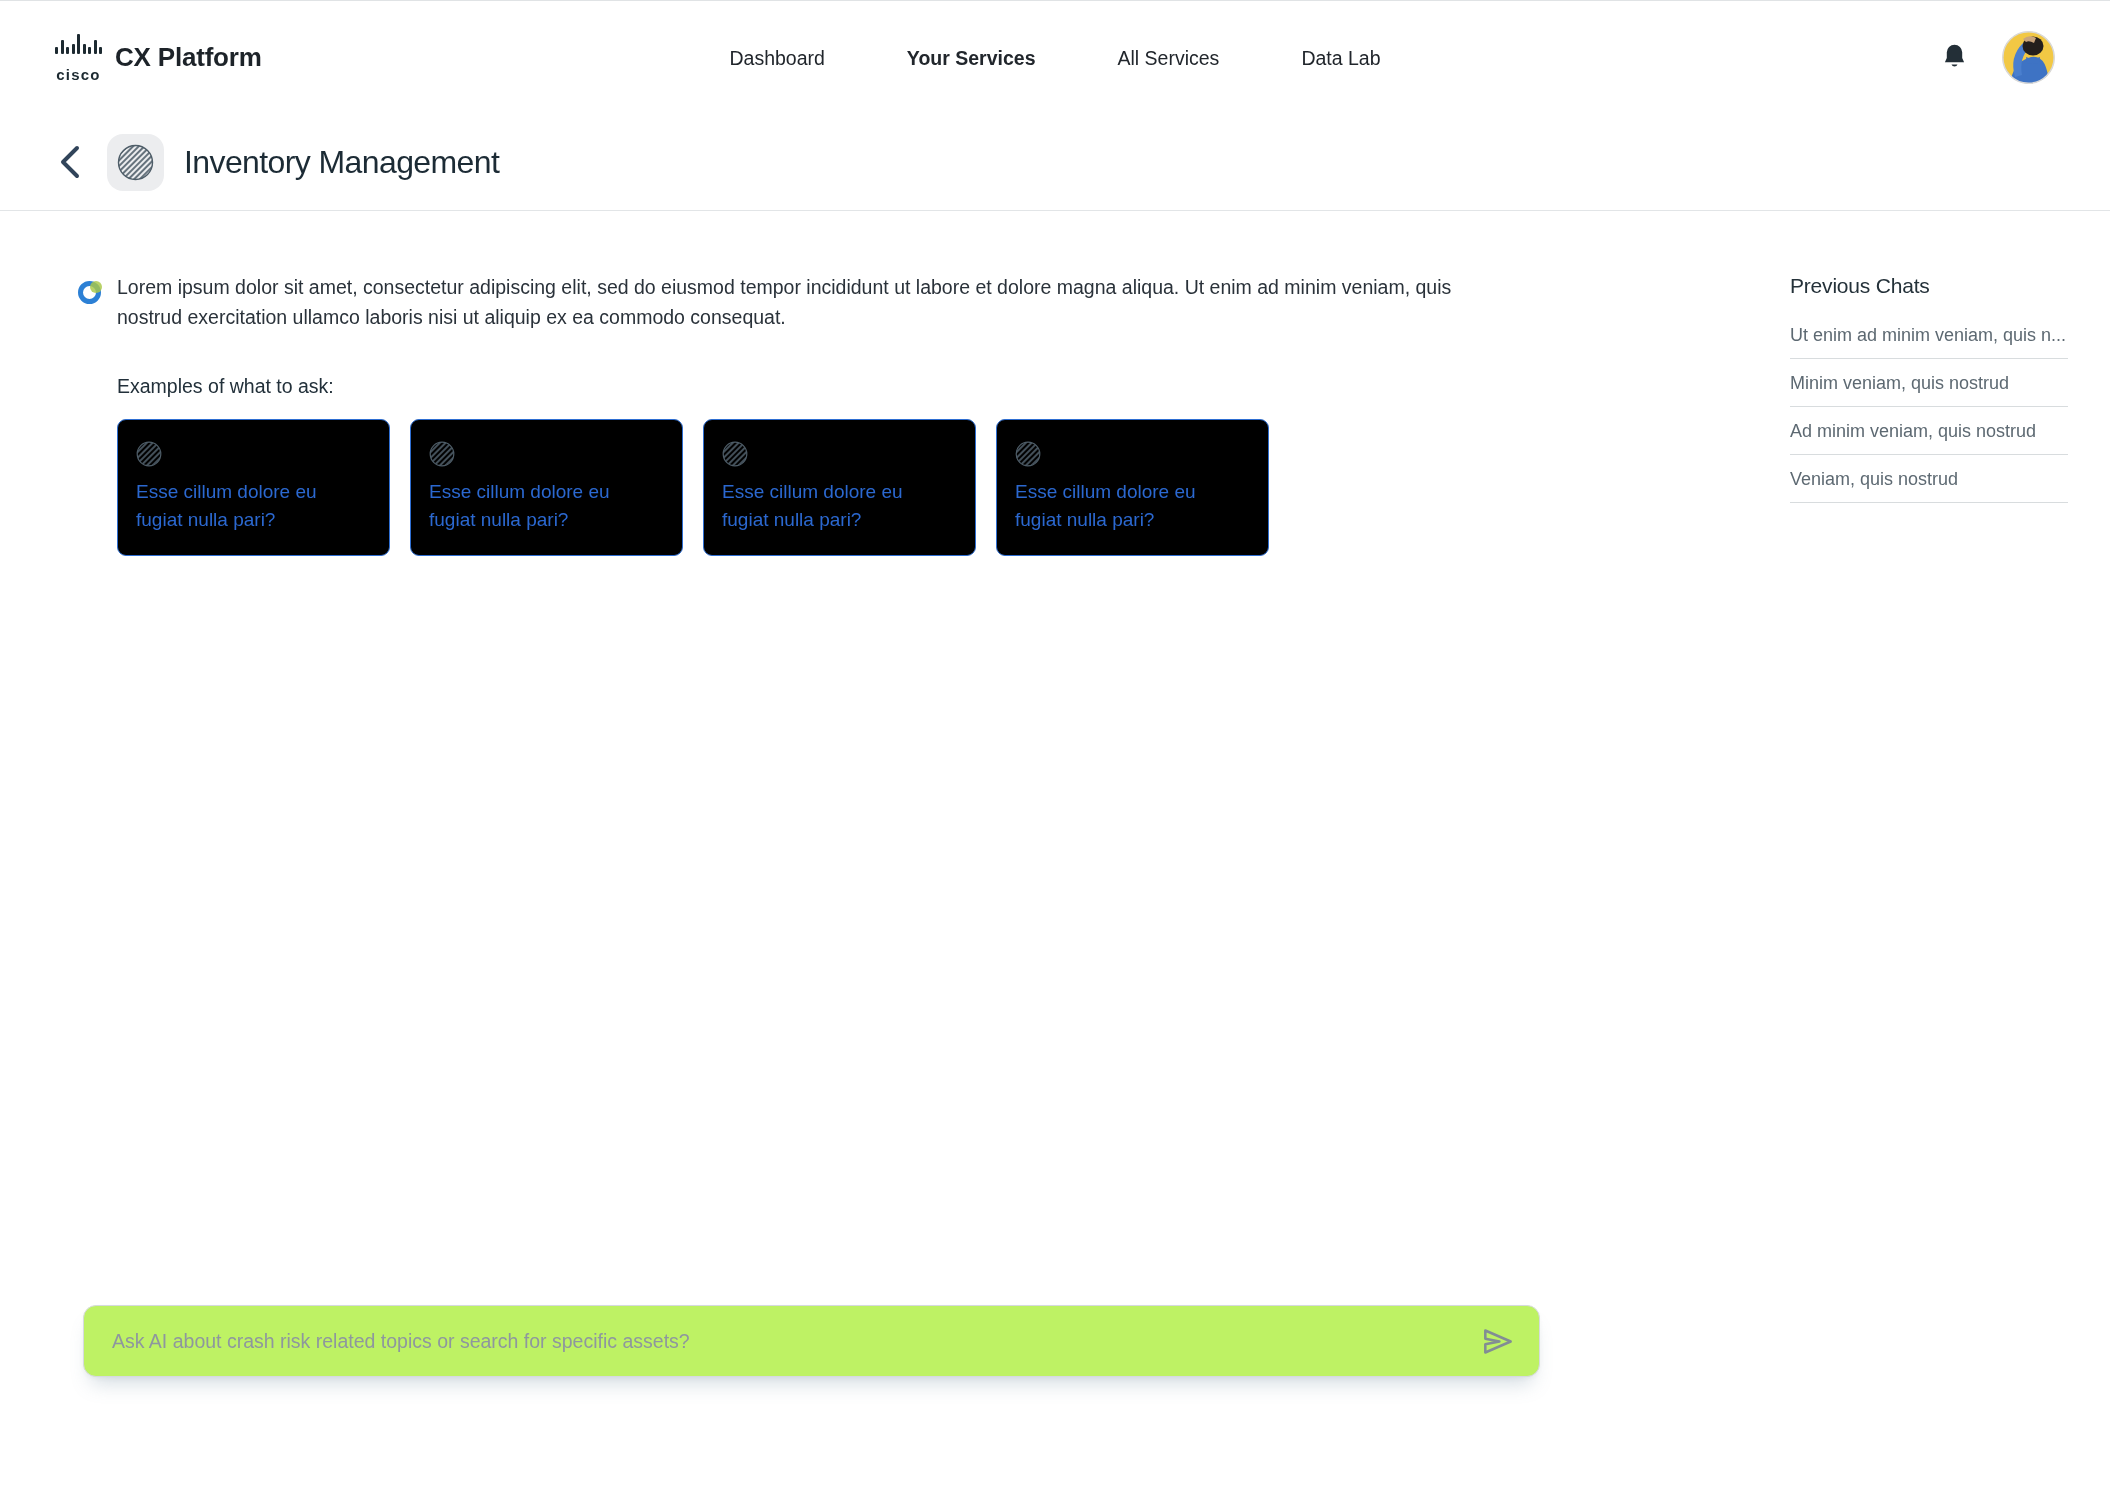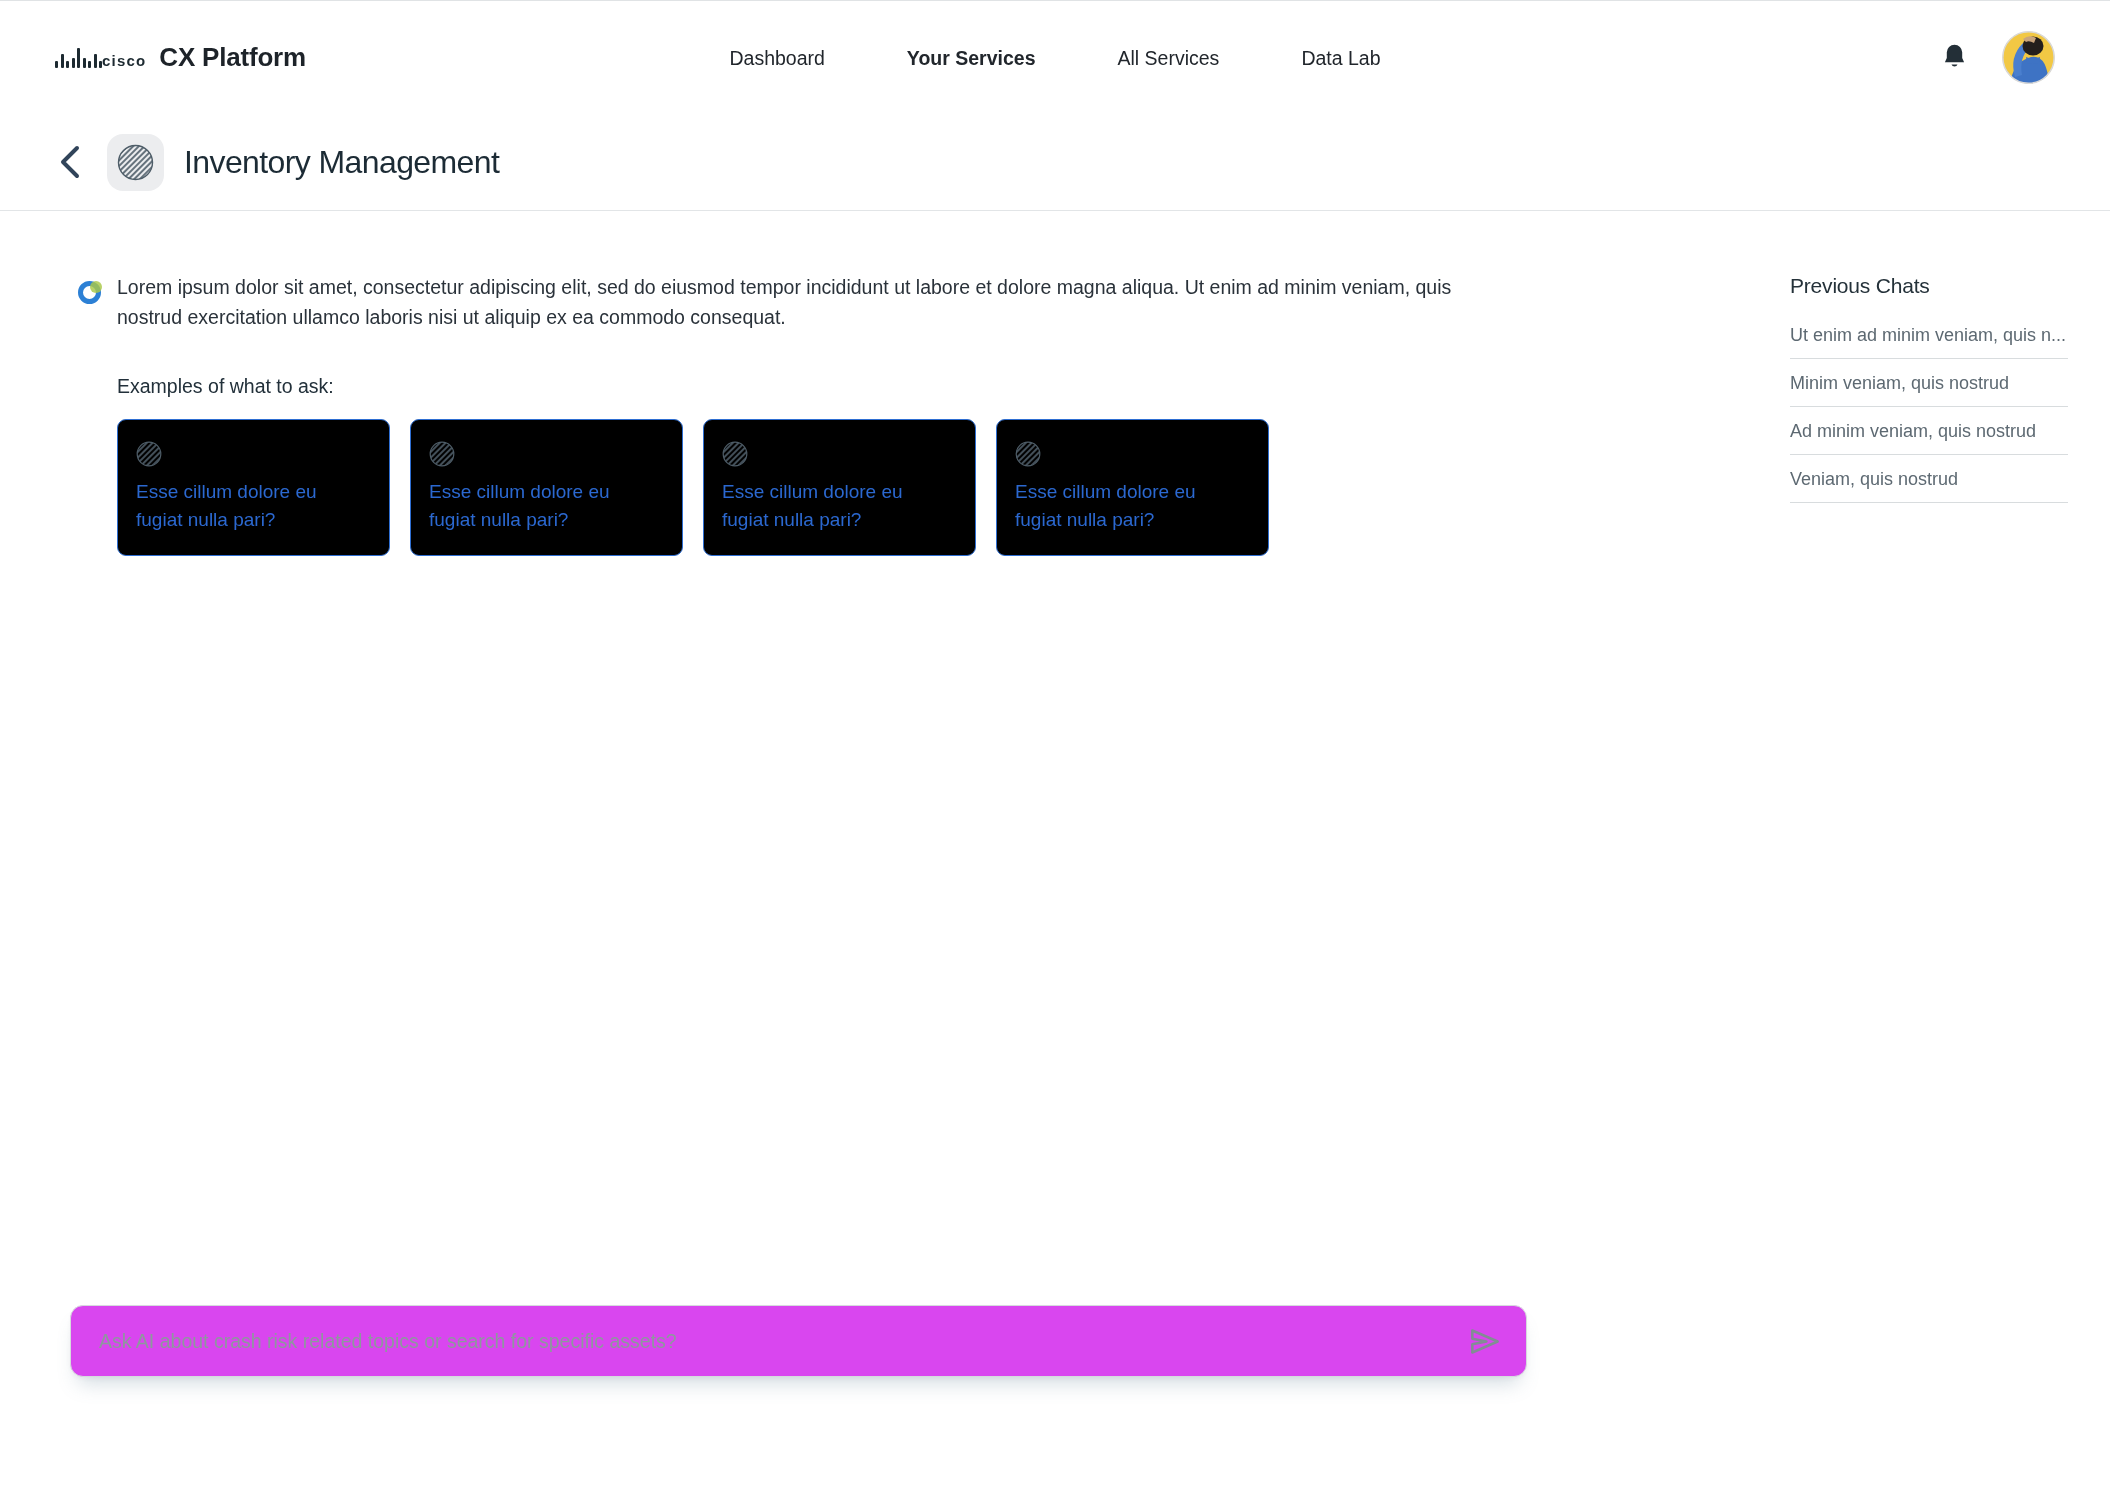--- a/index.html
+++ b/index.html
@@ -3,21 +3,21 @@
 <meta charset="utf-8">
 <style>
   * { margin:0; padding:0; box-sizing:border-box; }
   html,body { background:#ffffff; }
   body { font-family:"Liberation Sans", sans-serif; }
   .app { position:relative; width:2110px; height:1500px; background:#fff; overflow:hidden; border-top:1px solid #e0e3e5; }
 
   
   .topbar { position:relative; height:113px; display:flex; align-items:center; padding:0 55px; background:#fff; }
   .brand { display:flex; align-items:center; gap:13px; cursor:pointer; }
-  .cisco-logo { display:flex; flex-direction:row; align-items:flex-end; }
+  .cisco-logo { display:flex; flex-direction:column; align-items:center;gap:13px; }
   .cisco-bars { display:flex; align-items:flex-end; gap:2.5px; height:21px; }
   .cisco-bars span { width:3px; background:#1d2a31; border-radius:1px; display:block; }
   .cisco-word { font-size:15px; font-weight:700; letter-spacing:1.2px; color:#1d2a31; line-height:15px; margin-top:0px; }
   .brand-title { font-size:26px; font-weight:700; color:#1d2329; letter-spacing:-0.2px; }
 
   .main-nav { position:absolute; left:50%; top:50%; transform:translate(-50%,-50%); display:flex; gap:82px; }
   .nav-item { font-size:19.5px; color:#21262c; cursor:pointer; white-space:nowrap;text-align:center; }
   .nav-item.active { font-weight:700; }
 
   .top-actions { margin-left:auto; display:flex; align-items:center; gap:34px; }
@@ -43,21 +43,21 @@
   .example-card { width:273px; height:137px; background:#000000; border:1.5px solid #2e6ed2; border-radius:9px; padding:15px 18px; text-align:left; cursor:pointer; display:block; }
   .example-card .card-text { display:block; margin-top:8px; width:208px; font-size:19px; line-height:28px; color:#2b68d0; }
 
   
   .prev-chats { position:absolute; top:62px; left:1790px; width:278px; }
   .prev-chats h2 { font-size:21px; font-weight:500; color:#243139; letter-spacing:-0.2px; }
   .prev-chats ul { list-style:none; margin-top:13px; }
   .prev-chats li { font-size:18px; color:#5d6972; padding:14px 0 12px; border-bottom:1px solid #d8dcde; white-space:nowrap; overflow:hidden; cursor:pointer; }
 
   
-  .composer { position:absolute; top:1093px; left:70px; width:1457px; height:72px; background:#d946ef; border:1px solid #d6dade; border-radius:13px; display:flex; align-items:center; padding:0 22px 0 28px; box-shadow:0 2px 4px rgba(0,0,0,0.03), 0 14px 20px -8px rgba(105,135,155,0.30); }
+  .composer { position:absolute; top:1093px; left:83px; width:1457px; height:72px; background:#bef264; border:1px solid #d6dade; border-radius:13px; display:flex; align-items:center; padding:0 22px 0 28px; box-shadow:0 2px 4px rgba(0,0,0,0.03), 0 14px 20px -8px rgba(105,135,155,0.30); }
   .composer input { flex:1; border:0; outline:0; background:transparent; font-family:"Liberation Sans", sans-serif; font-size:19.5px; color:#2a323a; }
   .composer input::placeholder { color:#8e979e; }
   .send-btn { background:none; border:0; cursor:pointer; padding:2px; line-height:0; }
 </style>
 </head>
 <body>
 
 <svg width="0" height="0" style="position:absolute" aria-hidden="true">
   <defs>
     <pattern id="hatch" patternUnits="userSpaceOnUse" width="4" height="4" patternTransform="rotate(45)">

